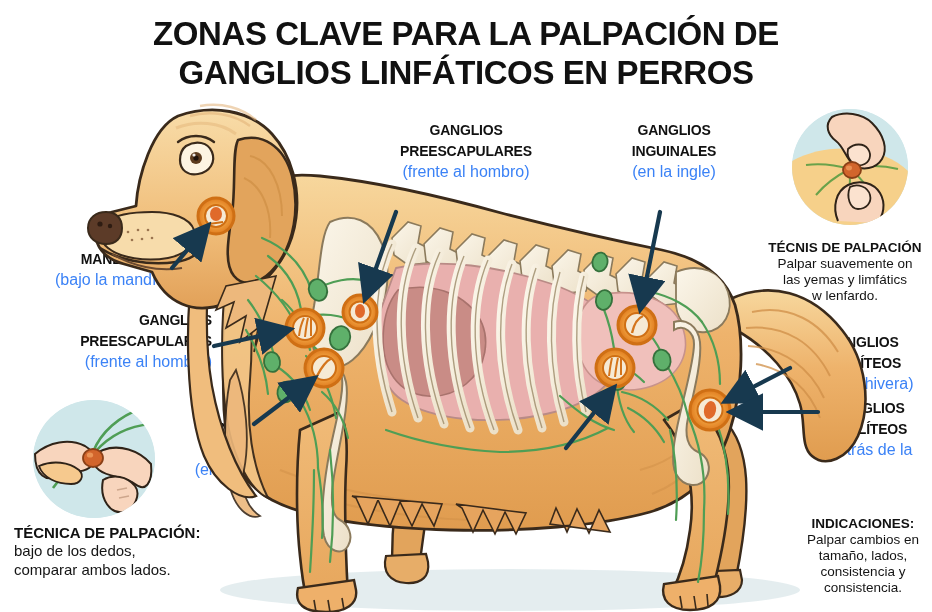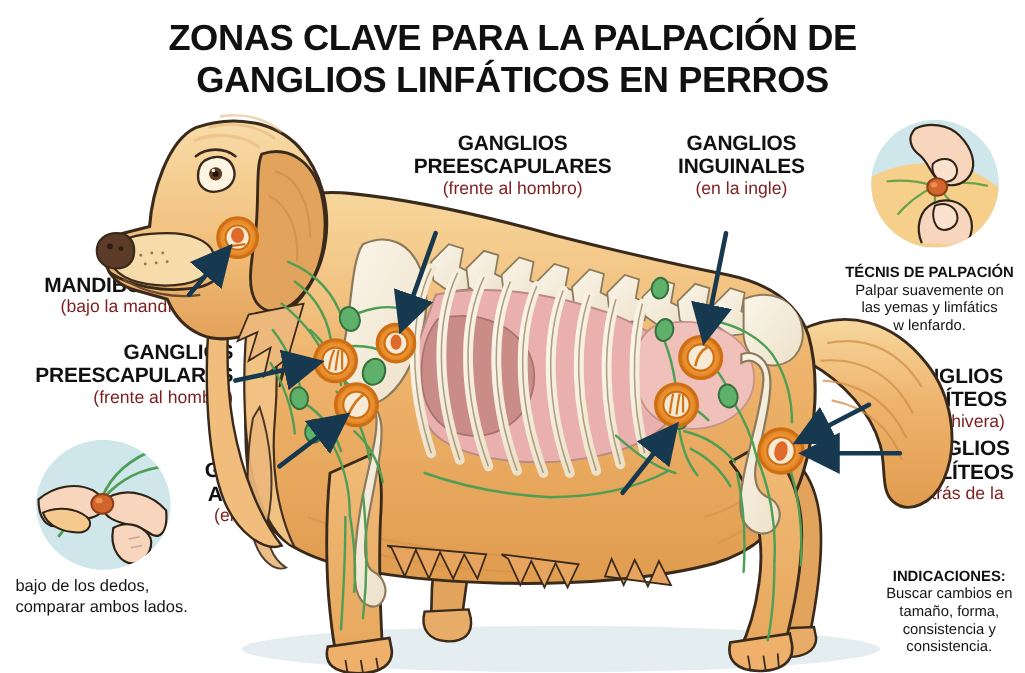--- a/index.html
+++ b/index.html
@@ -16,24 +16,24 @@
   .title{
     position:absolute;left:0;top:14px;width:932px;text-align:center;
     font-weight:bold;font-size:33px;line-height:39px;letter-spacing:-0.4px;
     color:#111111;
   }
   .title .l2{display:block;}
 
   
   .callout{position:absolute;}
   .callout .ttl{
-    font-weight:bold;font-size:19px;line-height:21px;letter-spacing:-0.2px;color:#111;
+    font-weight:bold;font-size:14px;line-height:21px;letter-spacing:-0.2px;color:#111;
   }
   .callout .sub{
-    font-size:16px;line-height:19px;color:#7f1d1d;font-weight:normal;
+    font-size:16px;line-height:19px;color:#3b82f6;font-weight:normal;
   }
   .ctr{text-align:center;}
   .rt{text-align:right;}
   .lf{text-align:left;}
 
   
   .caption{position:absolute;}
   .caption .ch{font-weight:bold;font-size:15px;line-height:18px;color:#111;}
   .caption .cb{font-size:15px;line-height:18.5px;color:#141414;}
   .caption.tiny .ch{font-size:13.5px;line-height:16px;}
@@ -517,26 +517,27 @@
     </div>
 
     <div class="caption tiny ctr" style="left:756px;top:240px;width:178px;">
       <div class="ch">TÉCNIS DE PALPACIÓN</div>
       <div class="cb">Palpar suavemente on</div>
       <div class="cb">las yemas y limfátics</div>
       <div class="cb">w lenfardo.</div>
     </div>
 
     <div class="caption lf" style="left:14px;top:524px;width:250px;">
+      <div class="ch">TÉCNICA DE PALPACIÓN:</div>
       <div class="cb">bajo de los dedos,</div>
       <div class="cb">comparar ambos lados.</div>
     </div>
 
     <div class="caption tiny ctr" style="left:794px;top:516px;width:138px;">
       <div class="ch">INDICACIONES:</div>
-      <div class="cb">Buscar cambios en</div>
-      <div class="cb">tamaño, forma,</div>
+      <div class="cb">Palpar cambios en</div>
+      <div class="cb">tamaño, lados,</div>
       <div class="cb">consistencia y</div>
       <div class="cb">consistencia.</div>
     </div>
 
   </div>
 </div>
 
 </body></html>

